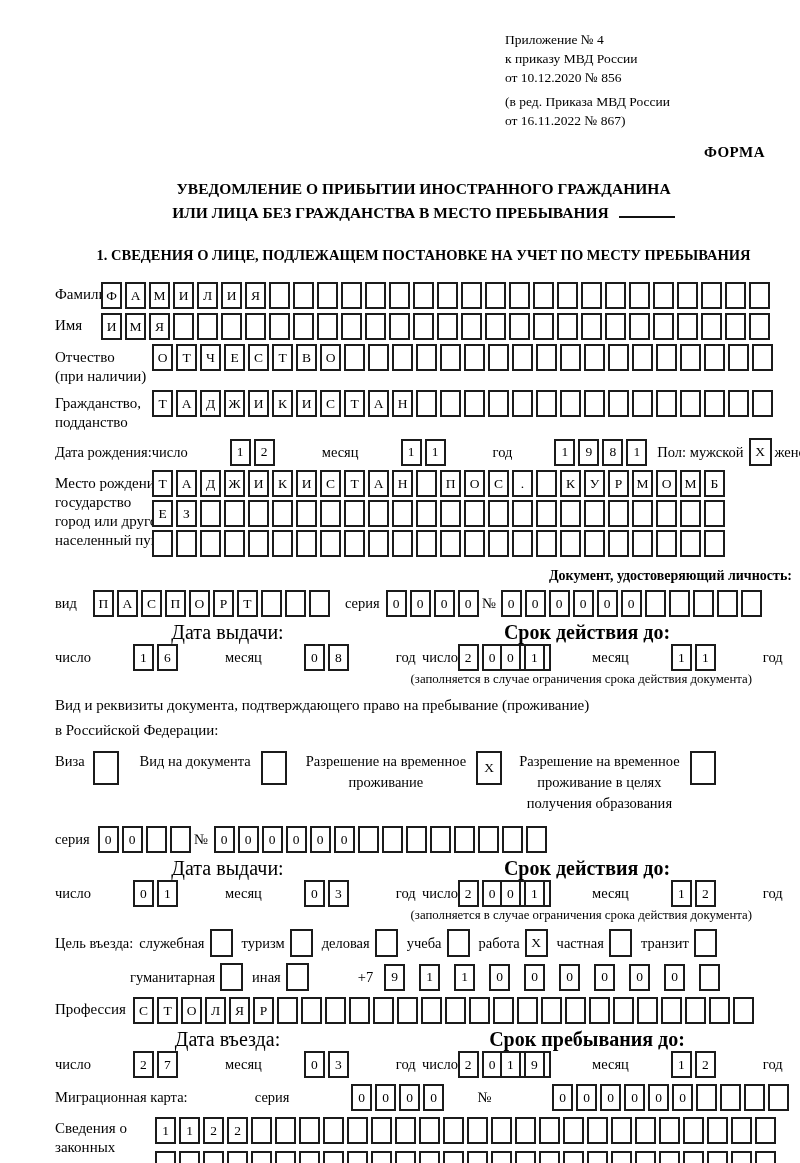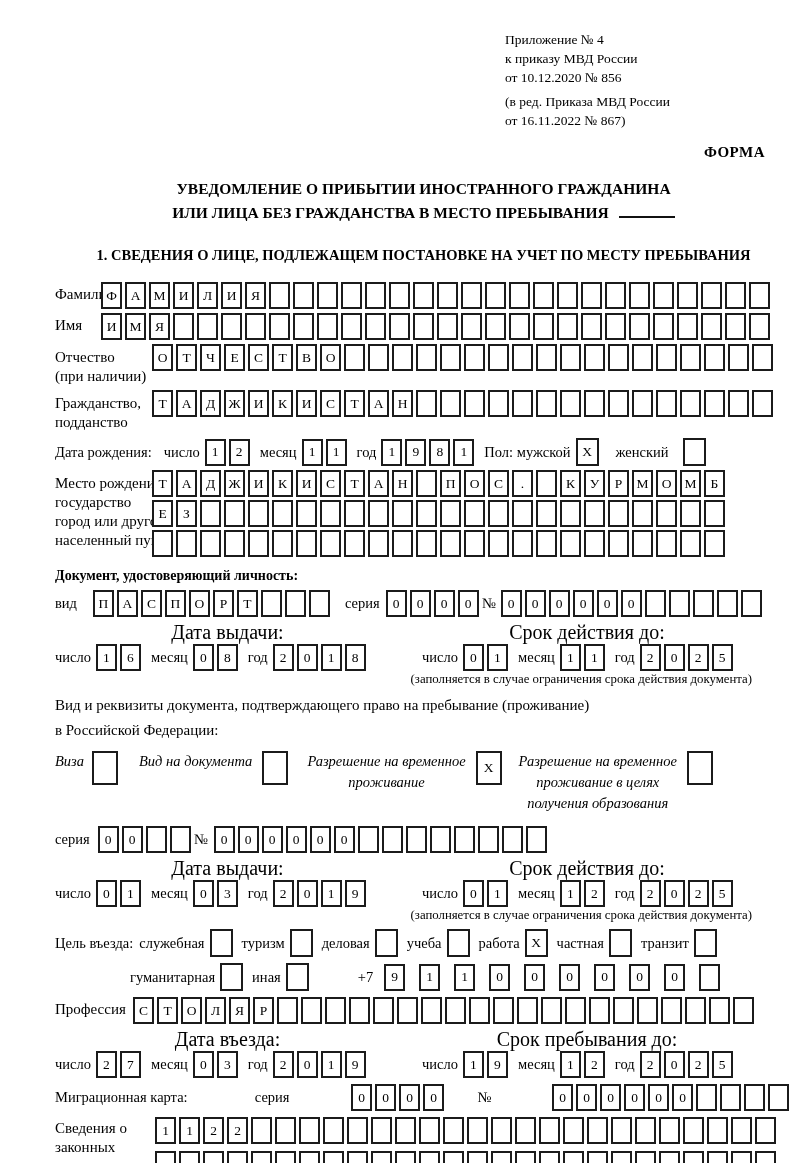--- a/index.html
+++ b/index.html
@@ -25,41 +25,41 @@
 
   .boxes{display:flex;flex:none;}
   .box{width:17px;height:23px;border:2px solid #1b1b1b;margin-right:3px;flex:none;
        display:flex;align-items:center;justify-content:center;
        font-size:13.5px;line-height:1;background:#fff;}
   .boxcol{display:flex;flex-direction:column;}
   .boxcol .boxes{margin-bottom:3px;}
   .check{width:19px;height:24px;}
   .check-lg{width:22px;height:30px;margin-left:10px;}
 
-  .doc-heading{font-weight:bold;font-size:14px;text-align:left;margin:8px 0 6px 0;}
+  .doc-heading{font-weight:bold;font-size:14px;text-align:right;margin:8px 0 6px 0;}
 
   
   .dates-row{display:flex;margin-bottom:2px;}
   .dhead-row{display:flex;font-size:20px;margin-top:4px;}
   .dhead-left{width:345px;text-align:center;}
-  .dhead-right{width:330px;text-align:center;margin-left:22px;}
-  .dgroup{display:flex;align-items:center;}
+  .dhead-right{width:330px;text-align:center;margin-left:22px;font-weight:bold;}
+  .dgroup{display:flex;align-items:center;gap:37px;}
   .dgroup .dlbl{font-size:14.5px;margin-right:5px;}
   .dgroup .boxes{margin-right:7px;}
   .dg-left{width:345px;}
   .dg-right{width:350px;margin-left:22px;}
 
   .note{font-size:12.8px;text-align:right;padding-right:40px;margin:-1px 0 6px 0;}
 
   .plain{font-size:15px;line-height:25px;}
 
   
   .permit-row{display:flex;align-items:flex-start;margin:8px 0 12px 0;}
   .permit-item{display:flex;align-items:flex-start;}
-  .permit-text{font-size:14.5px;line-height:21px;text-align:center;font-style:italic;}
+  .permit-text{font-size:14.5px;line-height:21px;text-align:center;}
   .mr6{margin-right:6px;}
 
   .purpose-row{display:flex;align-items:center;margin-bottom:6px;font-size:14.5px;}
   .purpose-row .box{margin-left:5px;margin-right:9px;}
   .inline-lbl{font-size:14.5px;}
 </style>
 </head>
 <body>
 
 <div class="page">

